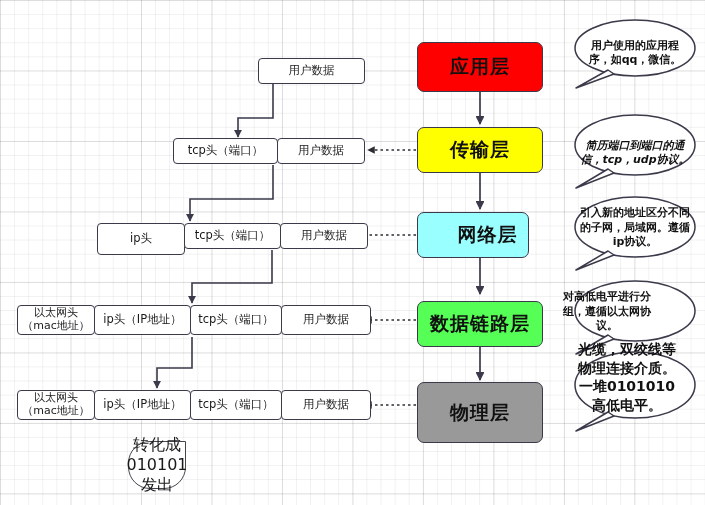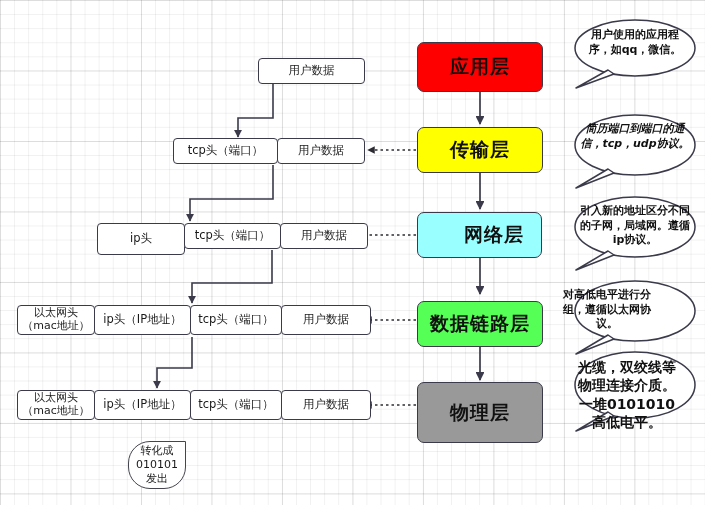--- a/index.html
+++ b/index.html
@@ -59,21 +59,21 @@
     border-radius:22px 0 22px 22px;
     background:#ffffff;
     display:flex;align-items:center;justify-content:center;
     text-align:center;line-height:1.25;
     color:#1a1a1a;white-space:pre-line;
   }
 
   
   .callout-text{
     position:absolute;z-index:4;
-    display:flex;align-items:flex-start;justify-content:center;
+    display:flex;align-items:flex-end;justify-content:center;
     text-align:center;
     color:#111111;
     font-weight:bold;
     line-height:1.32;
     white-space:pre-line;
     pointer-events:none;
   }
 </style>
 </head>
 <body>
@@ -113,21 +113,21 @@
   </svg>
 
   <div class="layer-box" style="left:417px;top:42px;width:126px;height:50px;background:#ff0000;font-size:19px;">
     <span>应用层</span>
   </div>
 
   <div class="layer-box" style="left:417px;top:127px;width:126px;height:46px;background:#ffff00;font-size:19px;">
     <span>传输层</span>
   </div>
 
-  <div class="layer-box" style="left:417px;top:212px;width:125px;height:46px;background:#99ffff;font-size:19px;padding-left:29px;">
+  <div class="layer-box" style="left:417px;top:212px;width:112px;height:46px;background:#99ffff;font-size:19px;padding-left:29px;">
     <span>网络层</span>
   </div>
 
   <div class="layer-box" style="left:417px;top:301px;width:126px;height:46px;background:#55ff55;font-size:19px;">
     <span>数据链路层</span>
   </div>
 
   <div class="layer-box" style="left:417px;top:382px;width:126px;height:61px;background:#999999;font-size:19px;">
     <span>物理层</span>
   </div>
@@ -174,21 +174,21 @@
   <div class="pkt" style="left:94px;top:390px;width:97px;height:30px;font-size:11.5px;">
     <span>ip头（IP地址）</span>
   </div>
   <div class="pkt" style="left:190px;top:390px;width:92px;height:30px;font-size:11.5px;">
     <span>tcp头（端口）</span>
   </div>
   <div class="pkt" style="left:281px;top:390px;width:90px;height:30px;font-size:11.5px;">
     <span>用户数据</span>
   </div>
 
-  <div class="note-shape" style="left:128px;top:441px;width:58px;height:48px;font-size:11px;">
+  <div class="note-shape" style="left:128px;top:441px;width:58px;height:48px;font-size:16px;">
     <span>转化成
 010101
 发出</span>
   </div>
 
   <svg id="bubbles" class="svg-layer">
     <g fill="#ffffff" stroke="#3a3a4a" stroke-width="1.5">
 
       <ellipse cx="635" cy="48" rx="60" ry="28"></ellipse>
       <path d="M 608 70 L 576 88 L 614 74 Z" fill="#ffffff" stroke="#3a3a4a" stroke-width="1.5" stroke-linejoin="round"></path>

